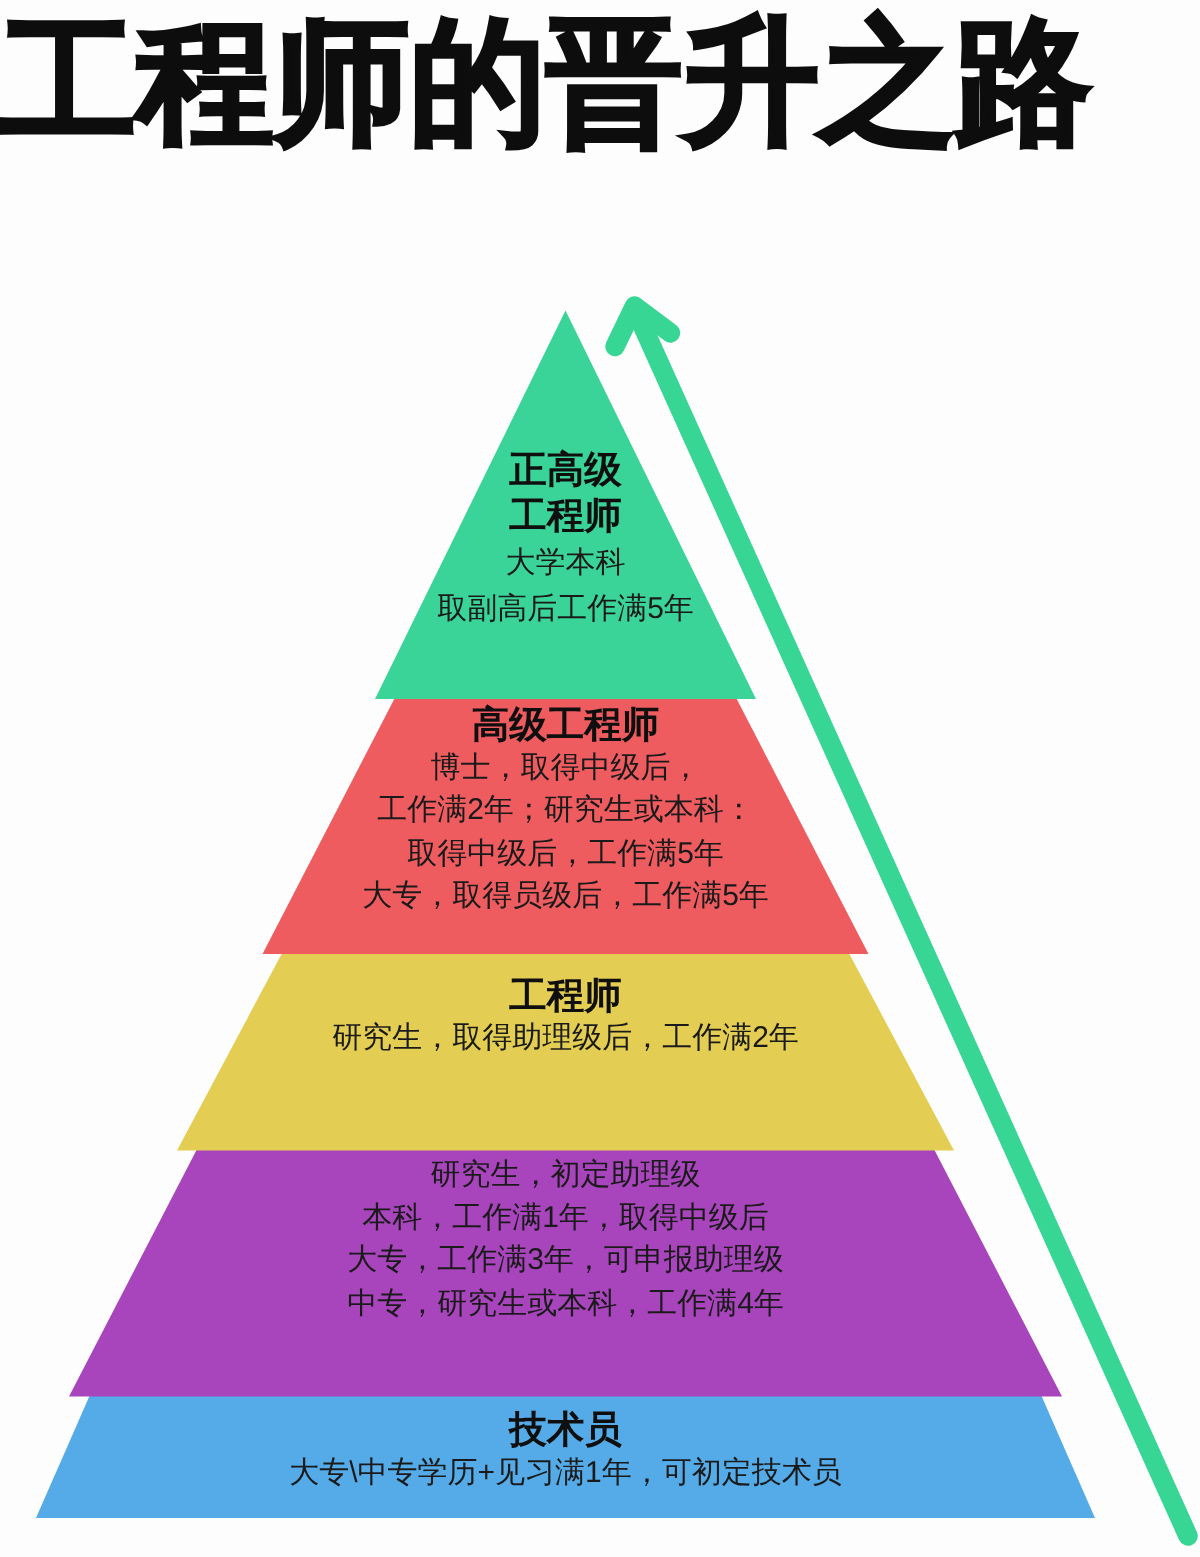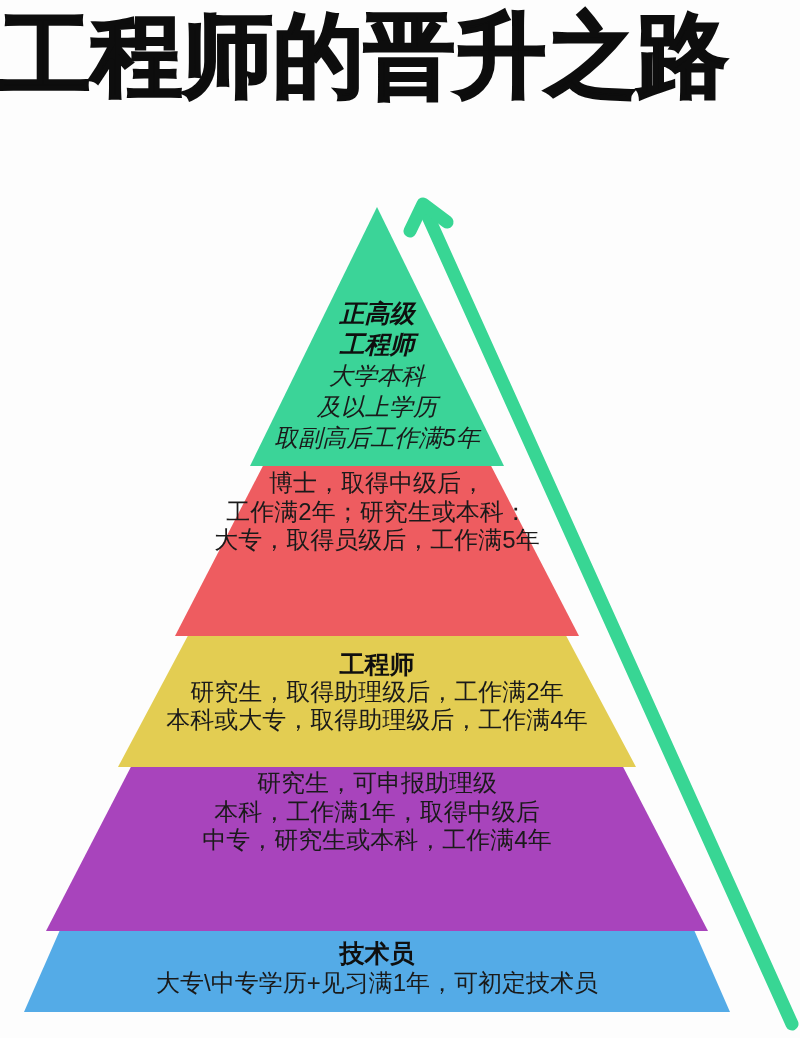--- a/index.html
+++ b/index.html
@@ -20,22 +20,22 @@
     letter-spacing:0px;
     white-space:nowrap;
   }
   .scene{position:absolute;inset:0;}
   .scene svg{position:absolute;left:0;top:0;}
   .ltext{
     position:absolute;left:2px;width:750px;
     text-align:center;color:#1a1a1a;
   }
   .lt{font-weight:700;font-size:25px;color:#0f0f0f;}
-  .ll{font-weight:400;font-size:24px;}
-  .lh31 div{line-height:31px;font-style:italic;}
+  .ll{font-weight:400;font-size:20px;}
+  .lh31 div{line-height:31px;}
   .lh285 div{line-height:28.5px;}
   .lh28 div{line-height:28px;}
   .lh29 div{line-height:29px;}
 </style>
 </head>
 <body>
 
 <div class="canvas">
 
   <h1 class="title">工程师的晋升之路</h1>
@@ -53,39 +53,40 @@
       <g fill="none" stroke-width="13" stroke-linecap="round" stroke-linejoin="round">
         <path d="M792,1024 L426,212" stroke="#38d694"></path>
         <path d="M410,231 L423,204 L447,222" stroke="#38d694"></path>
       </g>
     </svg>
 
     <div class="ltext lh31" style="top:298px">
       <div class="lt">正高级</div>
       <div class="lt">工程师</div>
       <div class="ll">大学本科</div>
-      <div class="ll">及以上学历</div>
       <div class="ll">取副高后工作满5年</div>
     </div>
 
     <div class="ltext lh285" style="top:469px">
+      <div class="lt">高级工程师</div>
       <div class="ll">博士，取得中级后，</div>
       <div class="ll">工作满2年；研究生或本科：</div>
+      <div class="ll">取得中级后，工作满5年</div>
       <div class="ll">大专，取得员级后，工作满5年</div>
     </div>
 
     <div class="ltext lh28" style="top:650px">
       <div class="lt">工程师</div>
       <div class="ll">研究生，取得助理级后，工作满2年</div>
-      <div class="ll">本科或大专，取得助理级后，工作满4年</div>
     </div>
 
     <div class="ltext lh285" style="top:769px">
-      <div class="ll">研究生，可申报助理级</div>
+      <div class="ll">研究生，初定助理级</div>
       <div class="ll">本科，工作满1年，取得中级后</div>
+      <div class="ll">大专，工作满3年，可申报助理级</div>
       <div class="ll">中专，研究生或本科，工作满4年</div>
     </div>
 
     <div class="ltext lh29" style="top:939px">
       <div class="lt">技术员</div>
       <div class="ll">大专\中专学历+见习满1年，可初定技术员</div>
     </div>
 
   </div>
 </div>

